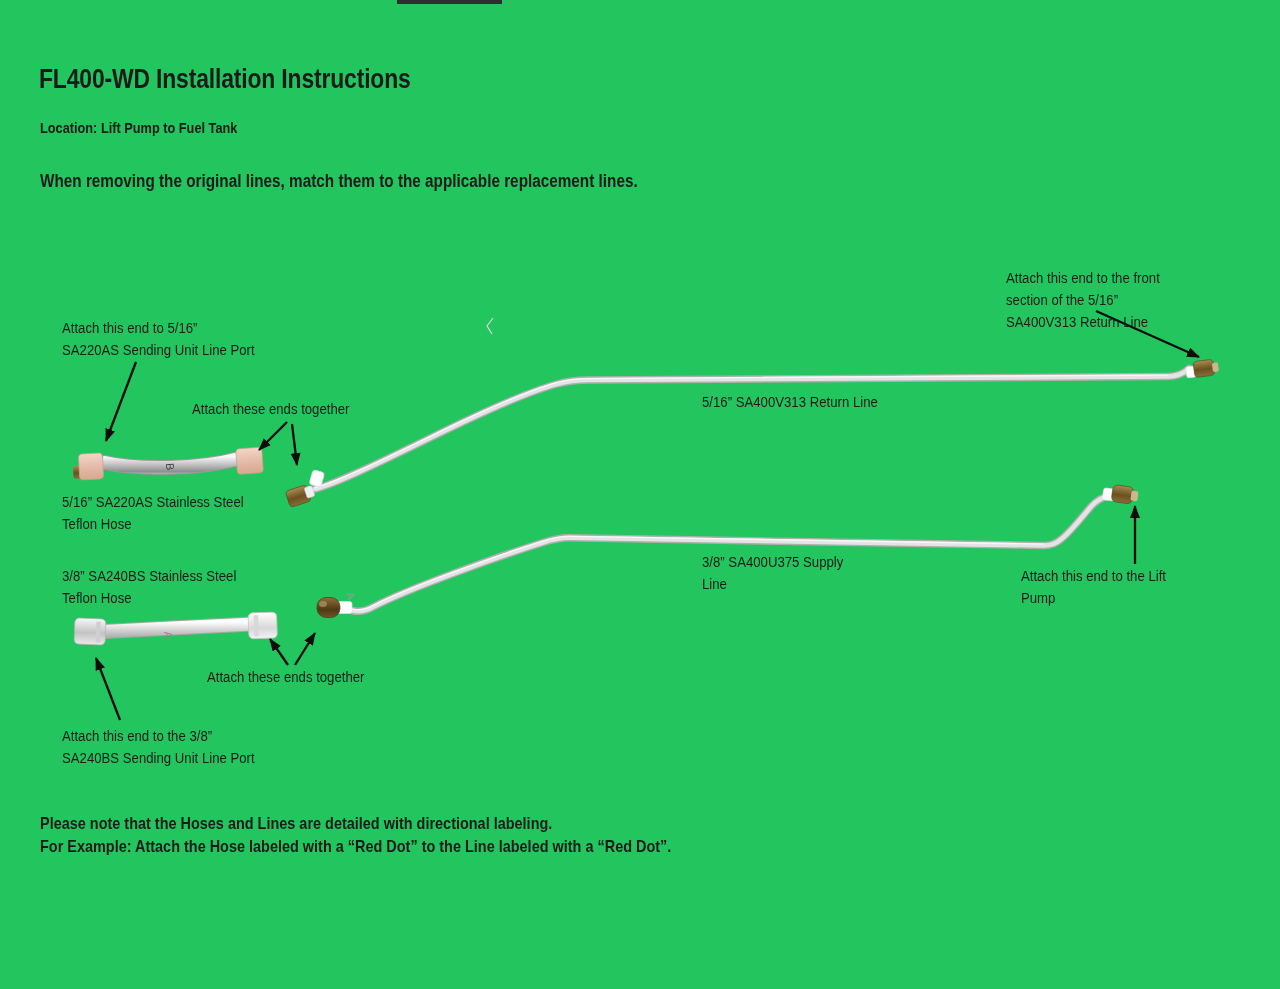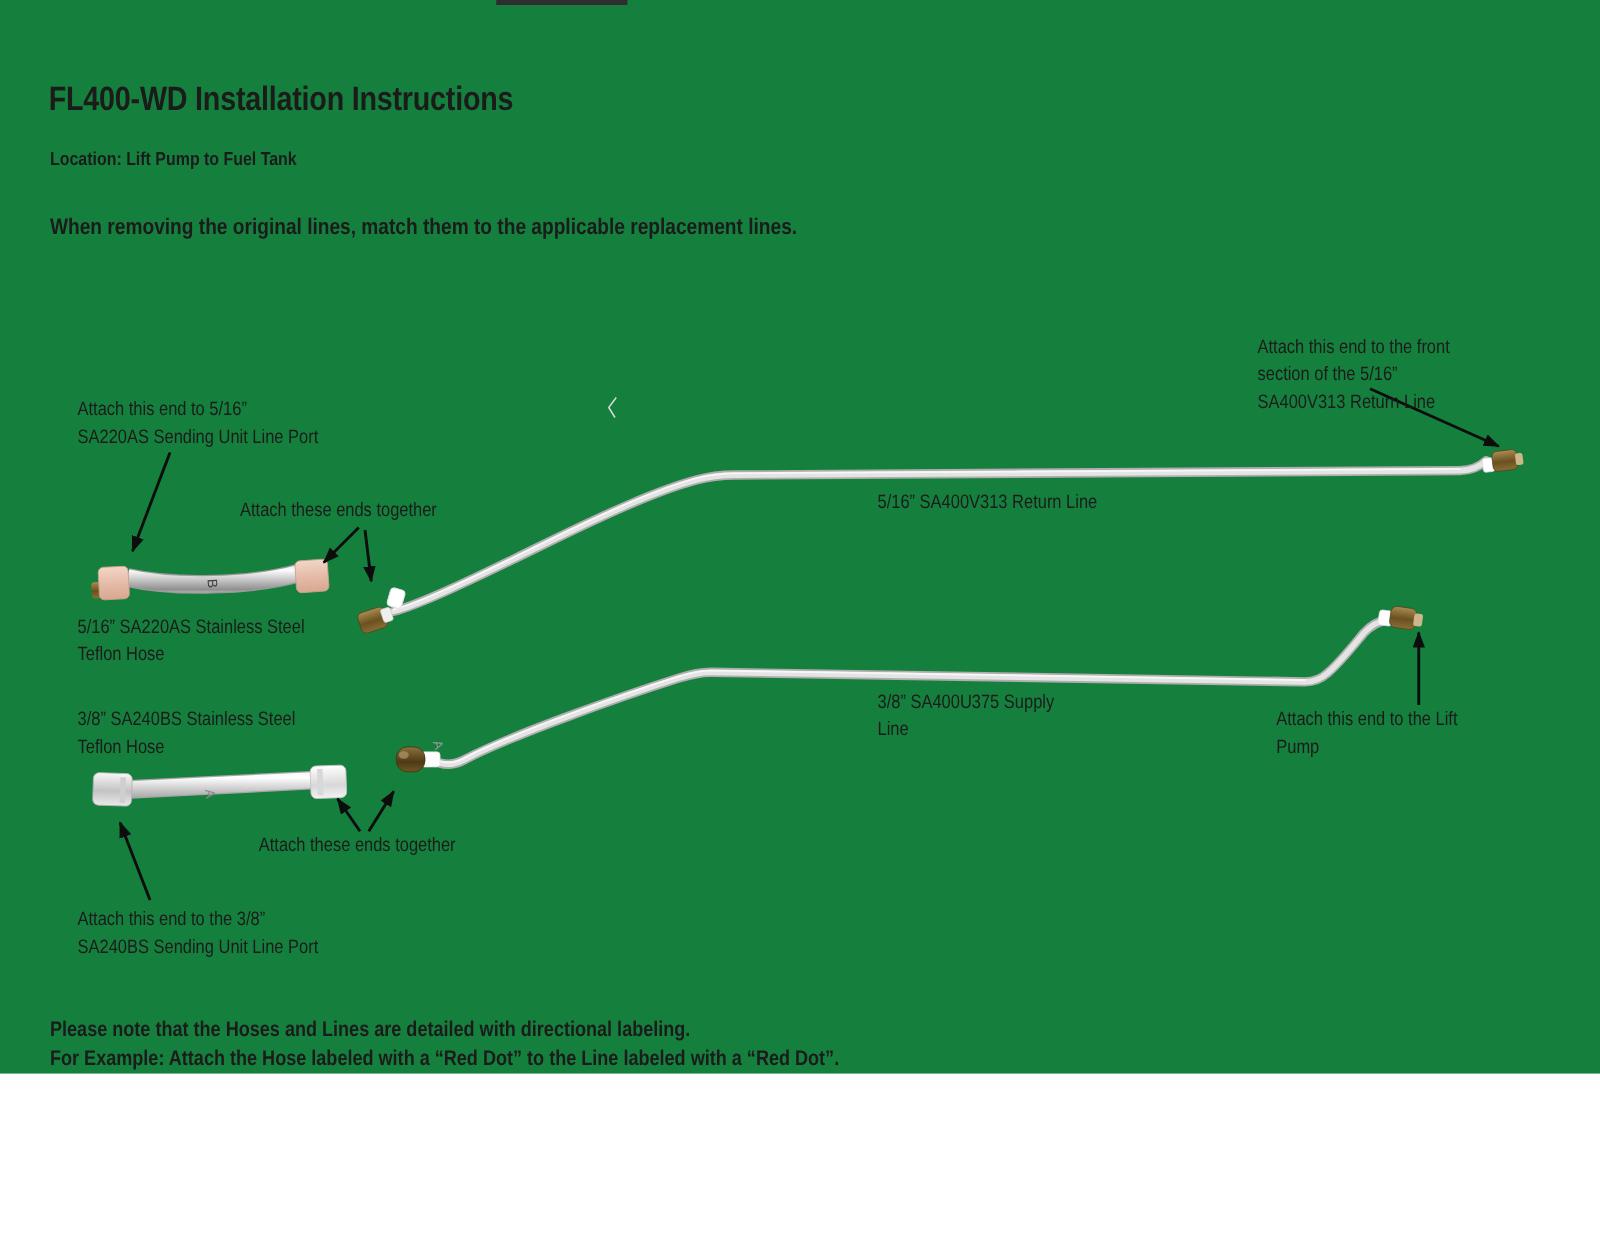--- a/index.html
+++ b/index.html
@@ -1,19 +1,19 @@
 <!DOCTYPE html>
 <html><head>
 <meta charset="utf-8">
 <style>
   html,body{margin:0;padding:0;background:#ffffff;}
   .page{
     position:relative;
-    width:1280px;height:859px;
-    background:#15803d;
+    width:1280px;height:989px;
+    background:#22c55e;
     font-family:"Liberation Sans", sans-serif;
     color:#1b1b1b;
     overflow:hidden;
   }
   .txt{transform:scaleX(0.85);transform-origin:left top;white-space:pre-line;}
   .abs{position:absolute;}
   .title{font-size:27px;font-weight:700;letter-spacing:-0.2px;}
   .subtitle{font-size:15px;font-weight:700;}
   .intro{font-size:18px;font-weight:700;}
   .ann{font-size:15.5px;font-weight:400;line-height:21.8px;}

